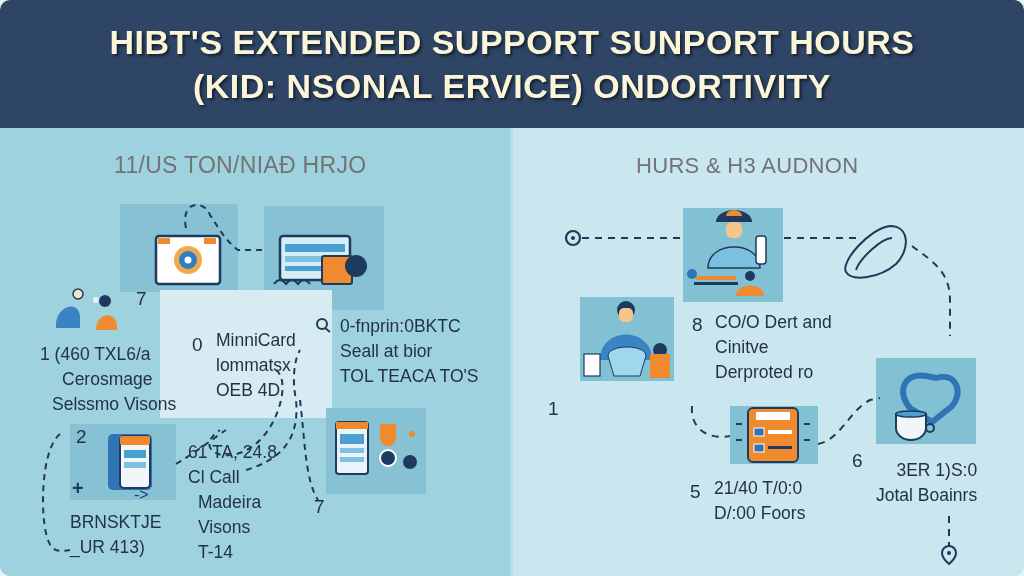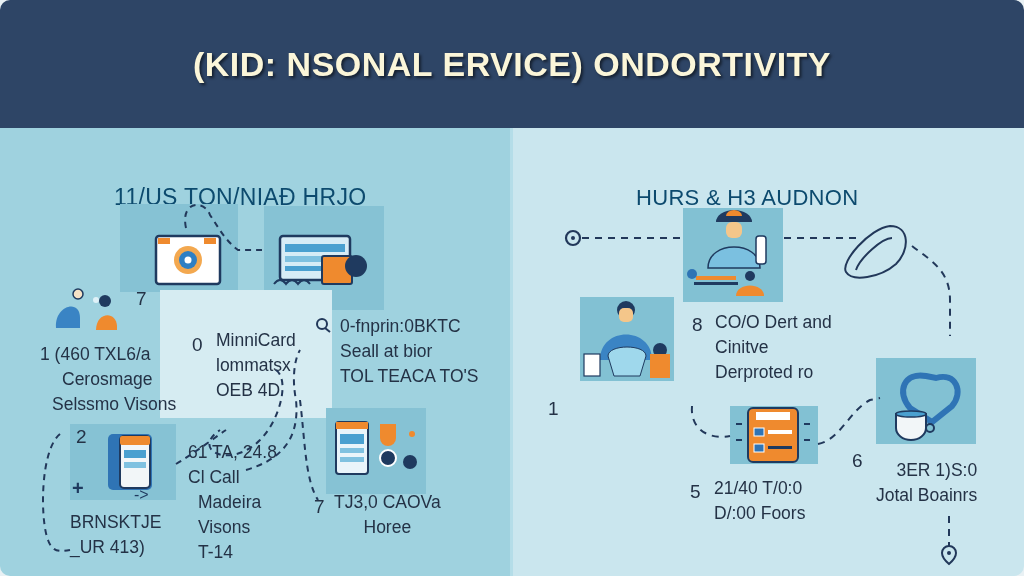--- a/index.html
+++ b/index.html
@@ -10,39 +10,40 @@
 
   .header { position: absolute; left: 0; top: 0; width: 1024px; height: 128px; background: #2e4566;
             display: flex; flex-direction: column; align-items: center; justify-content: center; }
   .header .line { color: #fbf6d9; font-weight: bold; font-size: 34px; letter-spacing: 0.5px;
                   text-shadow: 2px 2px 3px rgba(0,0,0,0.55); line-height: 44px; white-space: nowrap; }
 
   .panel-left { position: absolute; left: 0; top: 128px; width: 512px; height: 448px; background: #9fd2df; }
   .panel-right { position: absolute; left: 512px; top: 128px; width: 512px; height: 448px; background: #cae6ee; }
   .divider { position: absolute; left: 510px; top: 128px; width: 3px; height: 448px; background: #b4dde8; }
 
-  .panel-title { position: absolute; font-size: 23px; color: #0c4a6e; font-weight: normal; white-space: nowrap; letter-spacing: 0.3px; margin-top: 32px; }
+  .panel-title { position: absolute; font-size: 23px; color: #737373; font-weight: normal; white-space: nowrap; letter-spacing: 0.3px; }
   .panel-title.bold { font-weight: normal; font-size: 22px; }
 
   .tile { position: absolute; background: #86c2d4; }
   .tile.light { background: #d6ecf2; }
   .tile.right { background: #82c1d3; }
 
   .label { position: absolute; font-size: 17.5px; color: #243246; line-height: 25px; white-space: nowrap; }
   .label div { white-space: nowrap; }
   .num { position: absolute; font-size: 19px; color: #243246; }
 
   svg.over { position: absolute; left: 0; top: 0; width: 1024px; height: 576px; pointer-events: none; }
 </style>
 </head>
 <body>
 
 <div class="frame">
 
   <div class="header">
+    <div class="line">HIBT'S EXTENDED SUPPORT SUNPORT HOURS</div>
     <div class="line">(KID: NSONAL ERVICE) ONDORTIVITY</div>
   </div>
 
   <div class="panel-left"></div>
   <div class="panel-right"></div>
   <div class="divider"></div>
 
   <div class="panel-title" style="left:114px; top:152px;">11/US TON/NIAÐ HRJO</div>
 
   <div class="tile" style="left:120px; top:204px; width:118px; height:88px;"></div>
@@ -79,24 +80,20 @@
 
   <div class="label" style="left:188px; top:440px;">
     <div>61 TA, 24.8</div>
     <div style="margin-left:0;">Cl Call</div>
     <div style="margin-left:10px;">Madeira</div>
     <div style="margin-left:10px;">Visons</div>
     <div style="margin-left:10px;">T-14</div>
   </div>
 
   <div class="num" style="left:314px; top:496px;">7</div>
-  <div class="label" style="left:334px; top:490px; text-align:center;">
-    <div>TJ3,0 CAOVa</div>
-    <div>Horee</div>
-  </div>
 
   <div class="panel-title bold" style="left:636px; top:153px;">HURS &amp; H3 AUDNON</div>
 
   <div class="tile right" style="left:683px; top:208px; width:100px; height:94px;"></div>
   <div class="tile right" style="left:580px; top:297px; width:94px; height:84px;"></div>
   <div class="tile right" style="left:730px; top:406px; width:88px; height:58px;"></div>
   <div class="tile right" style="left:876px; top:358px; width:100px; height:86px;"></div>
 
   <div class="num" style="left:692px; top:314px;">8</div>
   <div class="label" style="left:715px; top:310px;">

